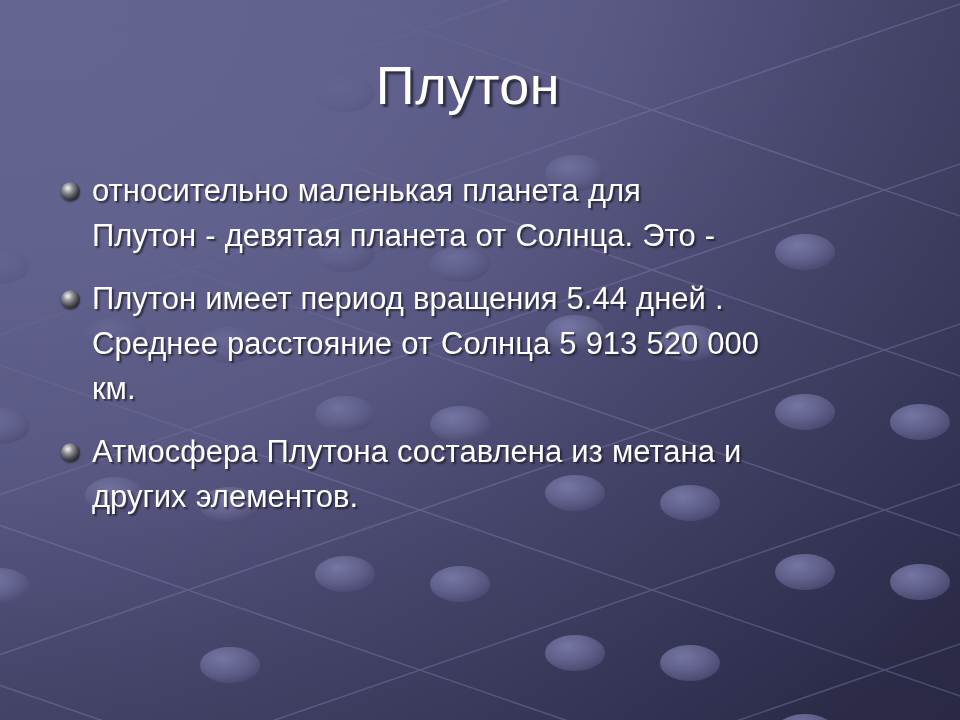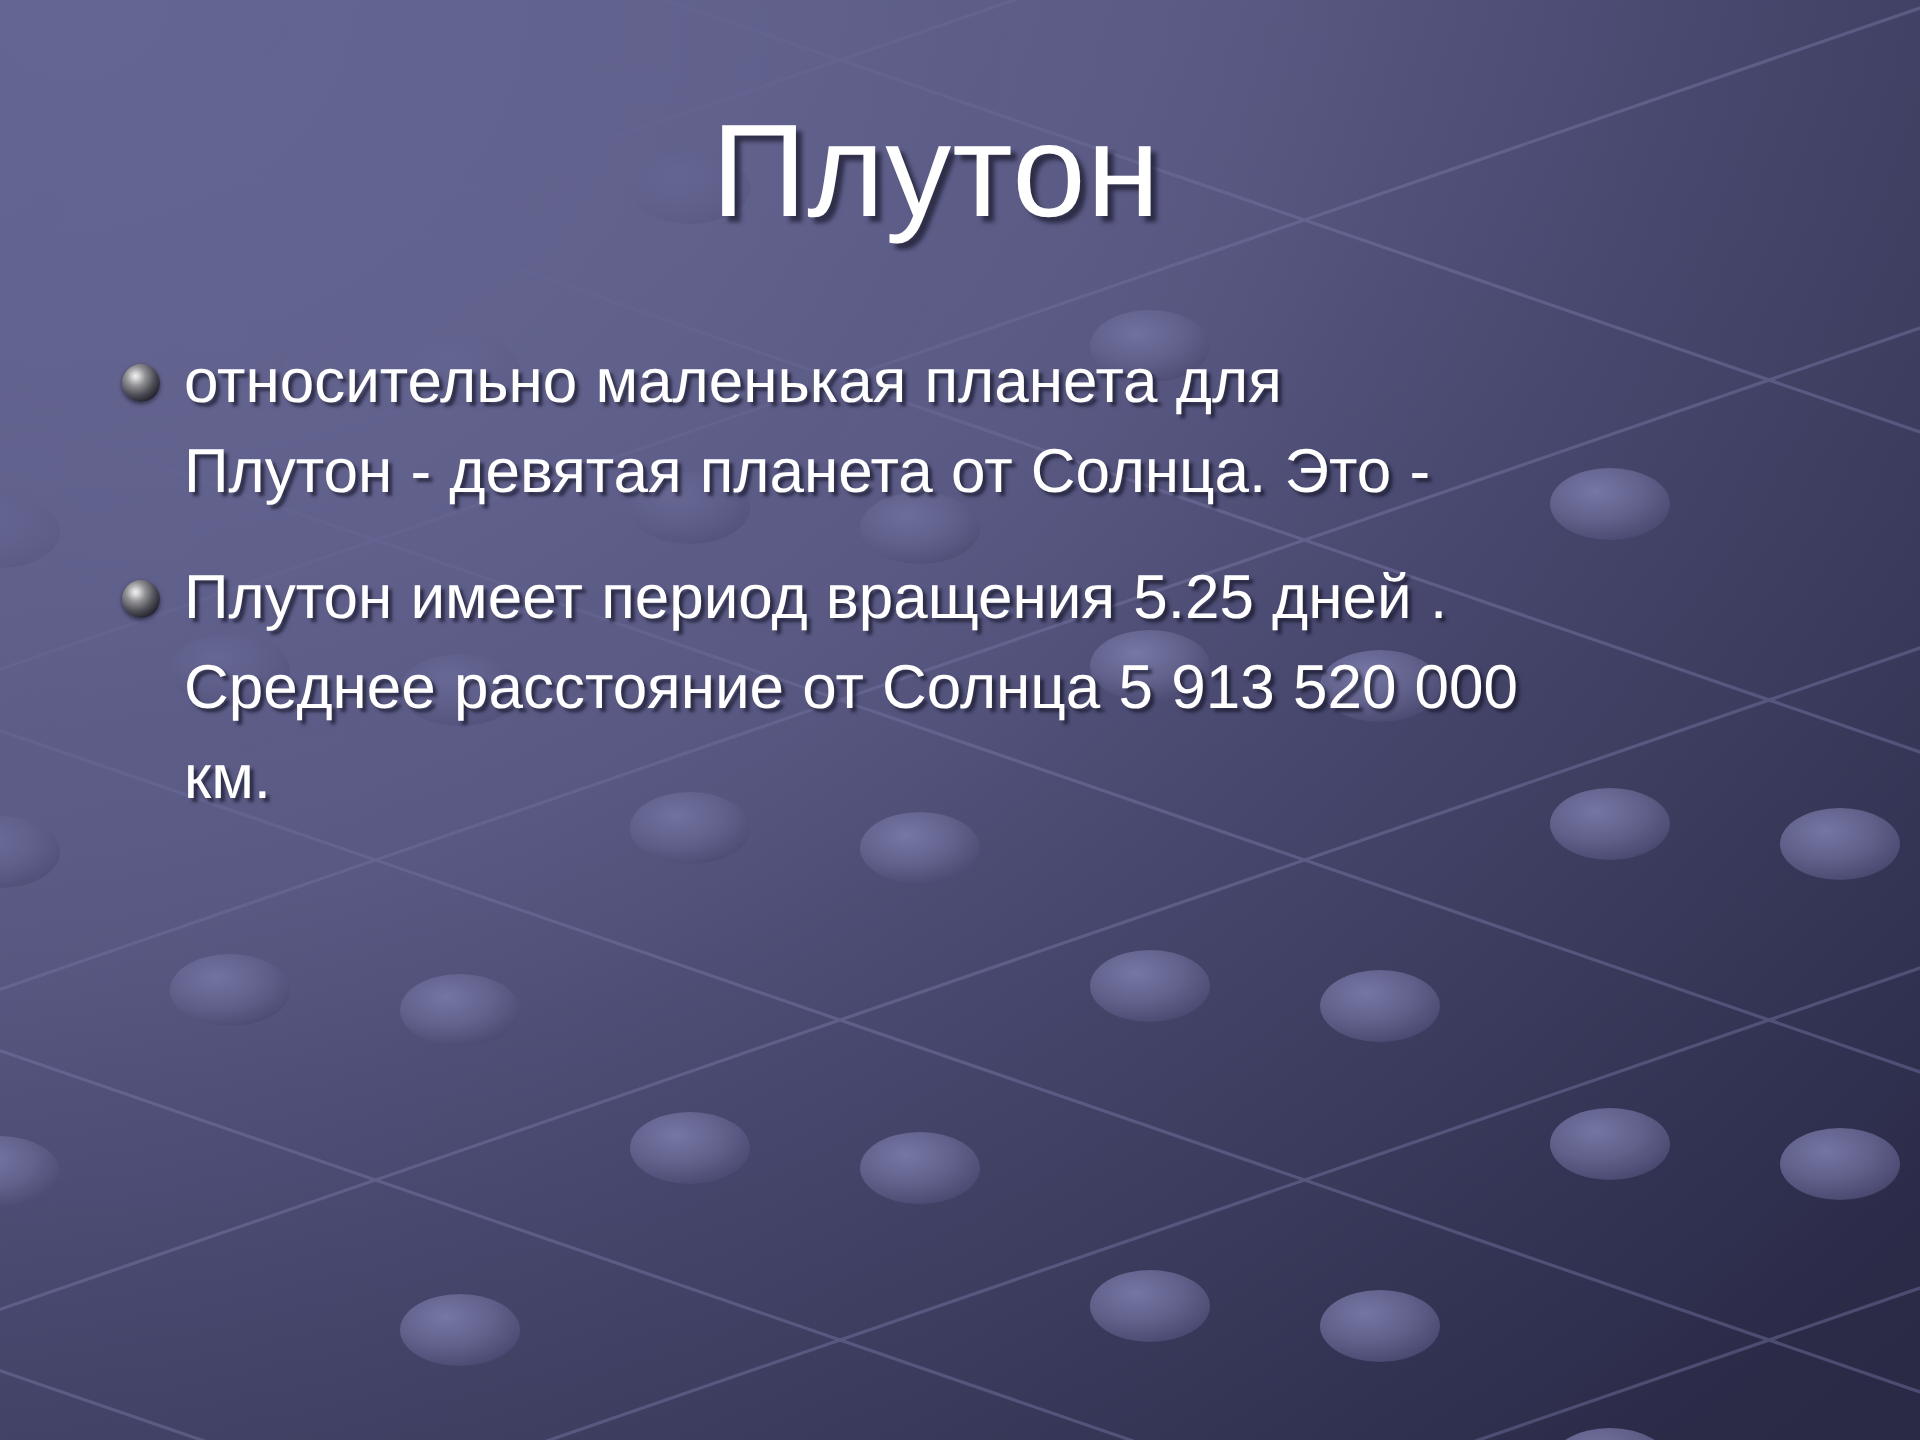--- a/index.html
+++ b/index.html
@@ -45,21 +45,21 @@
     pointer-events: none;
   }
 
   
   .title {
     position: absolute;
     left: 0;
     top: 52px;
     width: 936px;
     text-align: center;
-    font-size: 66px;
+    font-size: 54px;
     line-height: 66px;
     color: #ffffff;
     font-weight: normal;
     letter-spacing: 0.5px;
     text-shadow: 3px 3px 2px rgba(18,18,34,0.62);
     white-space: nowrap;
   }
 
   
   .body {
@@ -189,21 +189,28 @@
       <span class="bullet-marker"></span>
       <div class="bullet-text">
         <div>относительно маленькая планета для</div>
         <div>Плутон - девятая планета от Солнца. Это -</div>
       </div>
     </div>
 
     <div class="bullet-row">
       <span class="bullet-marker"></span>
       <div class="bullet-text">
-        <div>Плутон имеет период вращения 5.25 дней .</div>
+        <div>Плутон имеет период вращения 5.44 дней .</div>
         <div>Среднее расстояние от Солнца 5 913 520 000</div>
         <div>км.</div>
       </div>
     </div>
 
+    <div class="bullet-row">
+      <span class="bullet-marker"></span>
+      <div class="bullet-text">
+        <div>Атмосфера Плутона составлена из метана и</div>
+        <div>других элементов.</div>
+      </div>
+    </div>
 
   </div>
 </div>
 
 </body></html>

